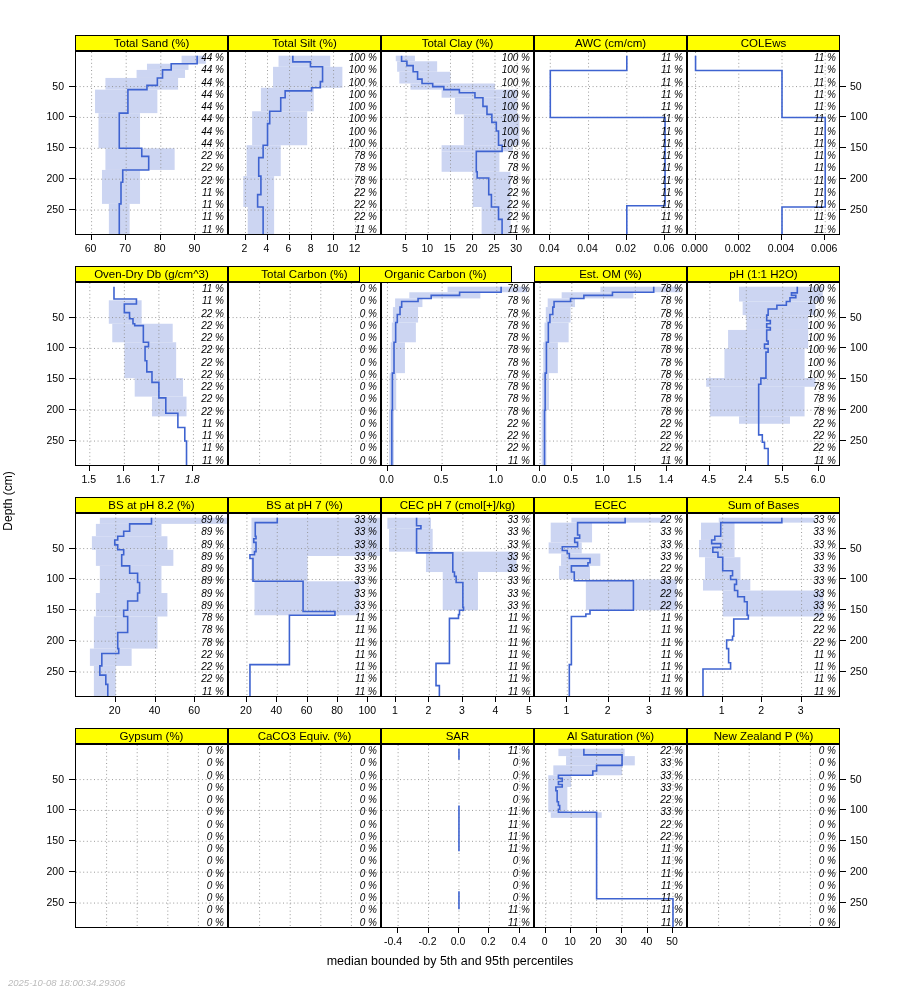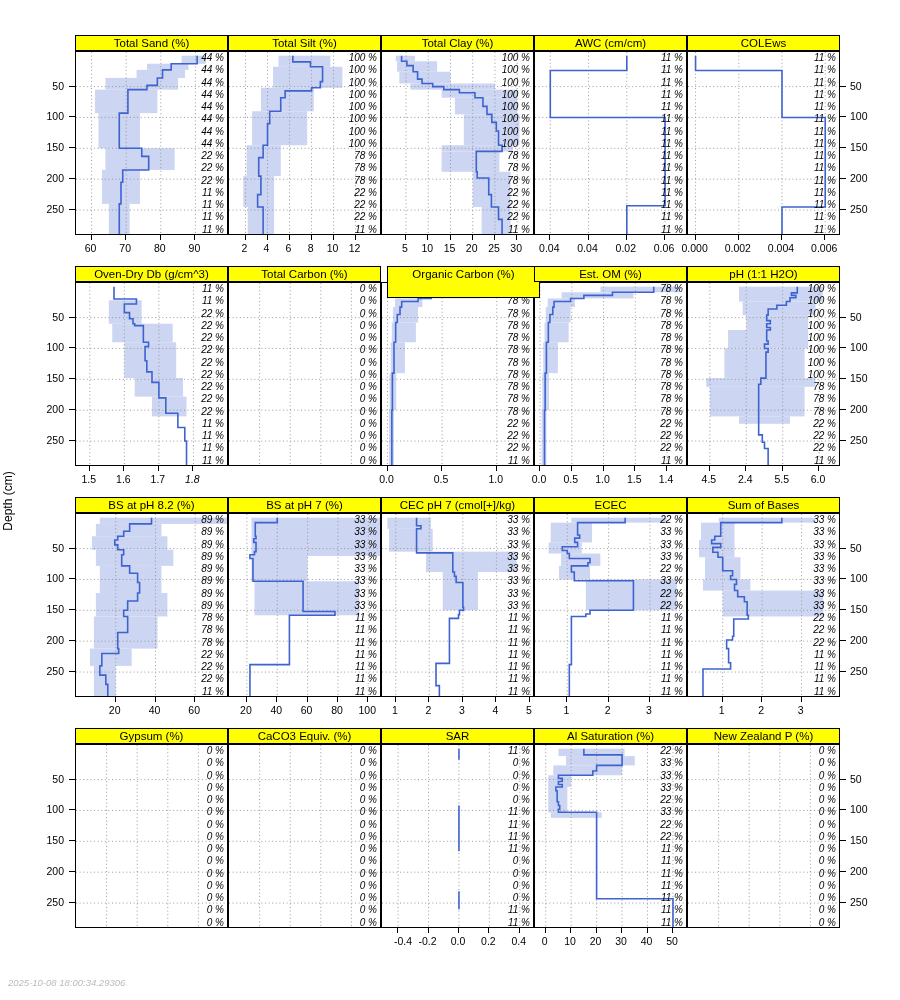--- a/index.html
+++ b/index.html
@@ -21,20 +21,21 @@
   .ylab{position:absolute;left:-37px;top:494px;width:90px;height:14px;text-align:center;
         font-size:12px;transform:rotate(-90deg);}
   .caption{position:absolute;top:954px;left:0;width:900px;text-align:center;font-size:12.5px;}
   .stamp{position:absolute;left:8px;top:977px;font-size:9.5px;font-style:italic;color:#bbbbbb;}
 </style>
 </head>
 <body>
 
 <div id="fig">
   <div class="ylab">Depth (cm)</div>
+  <div class="caption">median bounded by 5th and 95th percentiles</div>
   <div class="stamp">2025-10-08 18:00:34.29306</div>
 <div class="strip" style="left: 75px; top: 35px; width: 153px; height: 16px;"><span>Total Sand (%)</span></div>
     <div class="panel" style="left: 75px; top: 51px; width: 153px; height: 184px;">
       <svg viewBox="0 0 153 184" width="153" height="184" preserveAspectRatio="none">
         <rect x="105.58" y="3.70" width="24.23" height="8.03" fill="#CCD5F2"></rect>
         <rect x="70.96" y="11.73" width="41.54" height="6.17" fill="#CCD5F2"></rect>
         <rect x="60.58" y="17.91" width="48.46" height="8.03" fill="#CCD5F2"></rect>
         <rect x="29.42" y="25.93" width="72.69" height="11.73" fill="#CCD5F2"></rect>
         <rect x="19.04" y="37.66" width="62.31" height="23.46" fill="#CCD5F2"></rect>
         <rect x="22.50" y="61.13" width="41.54" height="35.19" fill="#CCD5F2"></rect>
@@ -323,21 +324,21 @@
       <div class="rlabel" style="top: 73.6px;">0 %</div>
       <div class="rlabel" style="top: 85.87px;">0 %</div>
       <div class="rlabel" style="top: 98.13px;">0 %</div>
       <div class="rlabel" style="top: 110.4px;">0 %</div>
       <div class="rlabel" style="top: 122.67px;">0 %</div>
       <div class="rlabel" style="top: 134.93px;">0 %</div>
       <div class="rlabel" style="top: 147.2px;">0 %</div>
       <div class="rlabel" style="top: 159.47px;">0 %</div>
       <div class="rlabel" style="top: 171.73px;">0 %</div>
     </div>
-    <div class="strip" style="left: 387px; top: 266px; width: 153px; height: 32px;"><span>Organic Carbon (%)</span></div>
+    <div class="strip" style="left: 359px; top: 266px; width: 153px; height: 17px;"><span>Organic Carbon (%)</span></div>
     <div class="panel" style="left: 381px; top: 282px; width: 153px; height: 184px;">
       <svg viewBox="0 0 153 184" width="153" height="184" preserveAspectRatio="none">
         <rect x="65.57" y="3.70" width="79.78" height="5.56" fill="#CCD5F2"></rect>
         <rect x="27.32" y="9.26" width="71.04" height="6.17" fill="#CCD5F2"></rect>
         <rect x="13.11" y="15.44" width="27.32" height="8.64" fill="#CCD5F2"></rect>
         <rect x="10.93" y="24.08" width="25.14" height="15.44" fill="#CCD5F2"></rect>
         <rect x="9.84" y="39.52" width="24.04" height="19.76" fill="#CCD5F2"></rect>
         <rect x="8.74" y="59.28" width="14.21" height="30.87" fill="#CCD5F2"></rect>
         <rect x="7.65" y="90.15" width="6.56" height="37.05" fill="#CCD5F2"></rect>
         <rect x="7.10" y="127.19" width="4.92" height="56.81" fill="#CCD5F2"></rect>
@@ -768,21 +769,21 @@
       <div class="rlabel" style="top: 85.87px;">11 %</div>
       <div class="rlabel" style="top: 98.13px;">11 %</div>
       <div class="rlabel" style="top: 110.4px;">0 %</div>
       <div class="rlabel" style="top: 122.67px;">0 %</div>
       <div class="rlabel" style="top: 134.93px;">0 %</div>
       <div class="rlabel" style="top: 147.2px;">0 %</div>
       <div class="rlabel" style="top: 159.47px;">11 %</div>
       <div class="rlabel" style="top: 171.73px;">11 %</div>
     </div>
     <div class="xtick" style="left: 397.1px; top: 928px;"></div>
-    <div class="xlab" style="left: 381px; top: 935px;">-0.4</div>
+    <div class="xlab" style="left: 371px; top: 935px;">-0.4</div>
     <div class="xtick" style="left: 427.5px; top: 928px;"></div>
     <div class="xlab" style="left: 405.5px; top: 935px;">-0.2</div>
     <div class="xtick" style="left: 458px; top: 928px;"></div>
     <div class="xlab" style="left: 436px; top: 935px;">0.0</div>
     <div class="xtick" style="left: 488.4px; top: 928px;"></div>
     <div class="xlab" style="left: 466.4px; top: 935px;">0.2</div>
     <div class="xtick" style="left: 518.8px; top: 928px;"></div>
     <div class="xlab" style="left: 496.8px; top: 935px;">0.4</div>
     <div class="strip" style="left: 534px; top: 728px; width: 153px; height: 16px;"><span>Al Saturation (%)</span></div>
     <div class="panel" style="left: 534px; top: 744px; width: 153px; height: 184px;">

